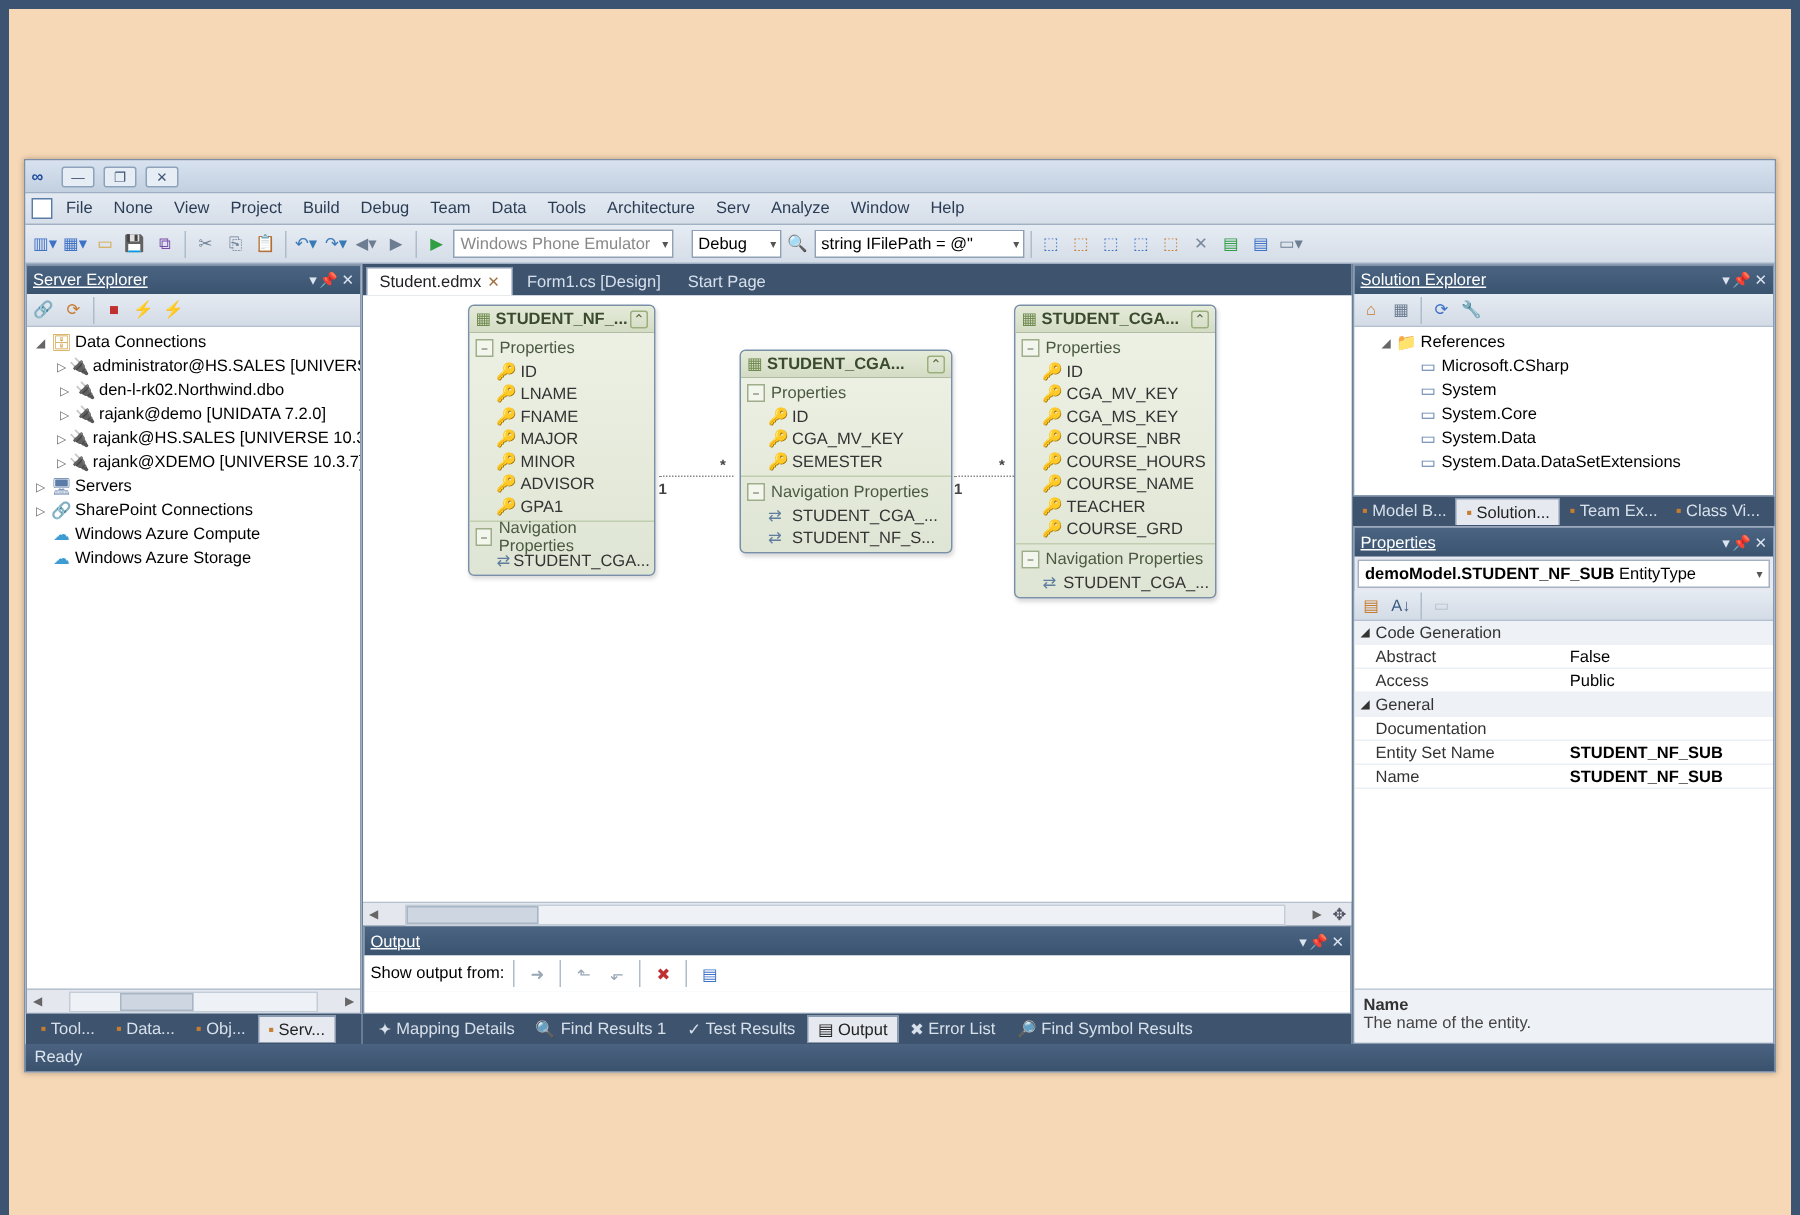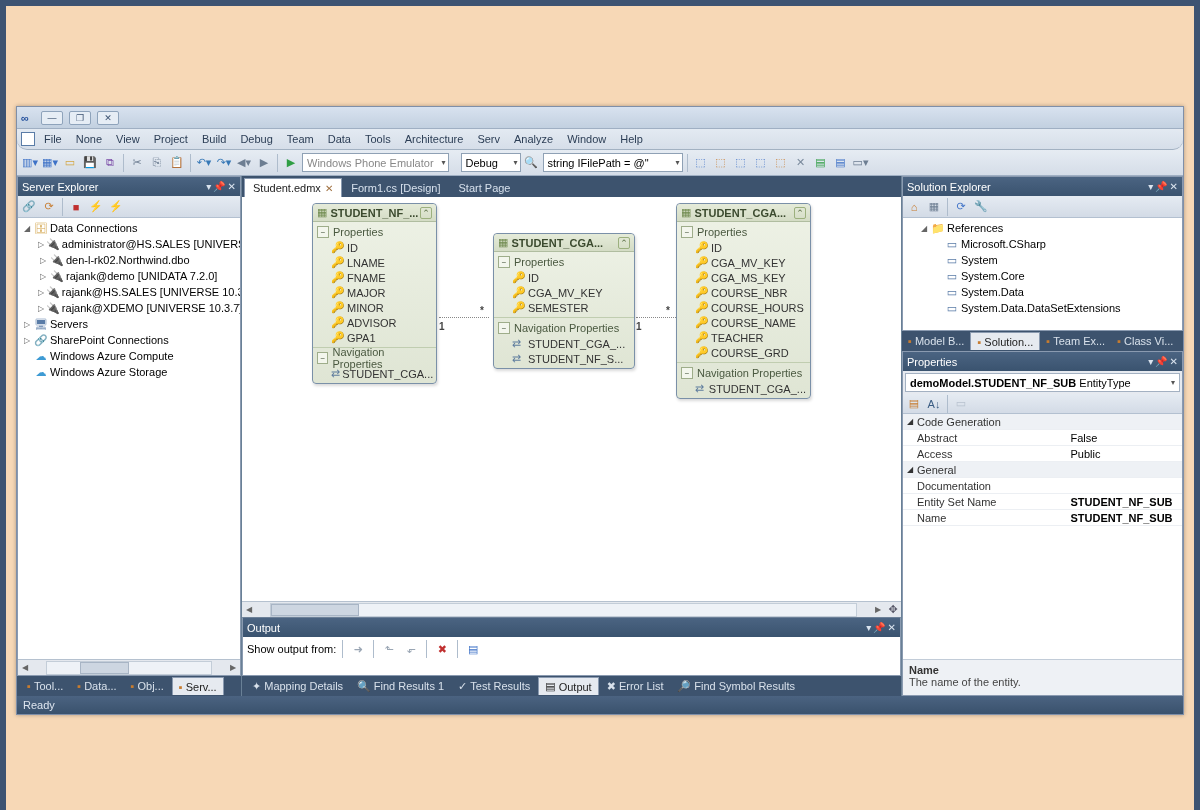--- a/index.html
+++ b/index.html
@@ -4,32 +4,32 @@
 <style>
 * { box-sizing: border-box; margin: 0; padding: 0; font-family: "Segoe UI", Tahoma, sans-serif; font-size: 11px; }
 body { background: #f7d8b6; padding: 0; }
 .outer-frame { border: 6px solid #3d5372; margin: 0; min-height: 810px; display: flex; align-items: center; justify-content: center; }
 .app-window { width: 1168px; background: #e4e9f0; border: 1px solid #7f8fa8; margin: 100px 0; box-shadow: 0 0 4px rgba(0,0,0,0.3); }
 .title-bar { background: linear-gradient(#d8e2ef,#c2d0e0); height: 22px; display: flex; align-items: center; padding: 0 4px; border-bottom: 1px solid #9fafc3; }
 .title-bar .vs-icon { width: 16px; height: 12px; margin-right: 4px; color: #1e4c9b; font-weight: bold; }
 .title-bar .title-text { flex: 1; color: #30445f; font-size: 11px; }
 .title-bar .win-controls { display: flex; gap: 6px; }
 .win-btn { width: 22px; height: 14px; border: 1px solid #8ea3bb; border-radius: 2px; background: #e6edf5; display: flex; align-items: center; justify-content: center; font-size: 9px; color: #3d5372; cursor: pointer; }
-.menu-bar { background: linear-gradient(#e3eaf2,#d6dee9); height: 21px; display: flex; align-items: center; padding: 0 4px; border-bottom: 1px solid #a2b1c2; border-radius: 10px; }
+.menu-bar { background: linear-gradient(#e3eaf2,#d6dee9); height: 21px; display: flex; align-items: center; padding: 0 4px; border-bottom: 1px solid #a2b1c2; }
 .menu-item { padding: 2px 7px; color: #2b3d55; cursor: pointer; }
 .file-icon-small { width: 14px; height: 14px; margin-right: 2px; display: inline-block; background: #fff; border: 1px solid #5a7ca7; position: relative; }
 .toolbar { background: linear-gradient(#e6ecf3,#d5dde8); height: 26px; display: flex; align-items: center; padding: 0 4px; border-bottom: 1px solid #9fafc3; gap: 2px; overflow: hidden; }
 .tb-btn { width: 18px; height: 18px; display: flex; align-items: center; justify-content: center; border: 1px solid transparent; cursor: pointer; }
 .tb-sep { width: 1px; height: 18px; background: #aebccc; margin: 0 2px; }
 .tb-combo { height: 19px; border: 1px solid #8fa1b5; background: #fff; padding: 0 14px 0 4px; font-size: 11px; min-width: 60px; display: inline-flex; align-items: center; position: relative; }
 .tb-combo::after { content: "▾"; position: absolute; right: 2px; font-size: 8px; color: #555; }
 .main-content { display: flex; height: 520px; background: #bcc7d8; }
 .panel { background: #e6eaf0; border: 1px solid #8a9ab0; display: flex; flex-direction: column; }
 .panel-header { background: linear-gradient(#4b6482,#3a536f); color: #fff; height: 19px; display: flex; align-items: center; padding: 0 4px; font-size: 11px; }
-.panel-header .hdr-text { flex: 1; }
+.panel-header .hdr-text { flex: 1; text-decoration: underline; }
 .panel-header .hdr-controls { display: flex; gap: 2px; }
 .hdr-icon { font-size: 10px; cursor: pointer; color: #dbe4ef; }
 .panel-toolbar { height: 22px; background: linear-gradient(#e5ebf2,#d3dbe6); border-bottom: 1px solid #b3c0d0; display: flex; align-items: center; padding: 0 2px; gap: 2px; }
 .tree { background: #fff; flex: 1; overflow: auto; padding: 2px 0; }
 .tree-node { display: flex; align-items: center; height: 16px; padding-left: 4px; cursor: pointer; white-space: nowrap; }
 .expander { width: 10px; font-size: 8px; color: #666; text-align: center; }
 .node-icon { width: 14px; height: 12px; margin: 0 2px; display: inline-flex; align-items: center; justify-content: center; }
 .folder-y { color: #d1a043; }
 .left-col { width: 225px; display: flex; flex-direction: column; border-right: 1px solid #698096; }
 .center-col { flex: 1; display: flex; flex-direction: column; background: #fff; }
@@ -56,21 +56,21 @@
 .hscroll .track { flex: 1; height: 14px; background: #eef2f7; border: 1px solid #c3cdd8; margin: 0 14px; position: relative; }
 .output-panel { border-top: 1px solid #6c8098; }
 .output-body { background: #fff; height: 24px; display: flex; align-items: center; padding: 0 4px; gap: 4px; }
 .bottom-tabs { background: #3d536e; height: 20px; display: flex; align-items: center; padding: 0 4px; gap: 2px; }
 .btab { color: #d8e1eb; padding: 0 6px; display: flex; align-items: center; height: 18px; gap: 3px; cursor: pointer; font-size: 11px; }
 .btab.active { background: #e6eaf0; color: #222; border: 1px solid #8a9ab0; border-bottom: none; }
 .soln-tabs { background: #3d536e; height: 20px; display: flex; align-items: center; }
 .props-grid { background: #fff; flex: 1; overflow: auto; font-size: 11px; }
 .props-row { display: flex; height: 16px; border-bottom: 1px solid #eceff3; }
 .props-row .pname { width: 50%; padding-left: 14px; color: #333; display: flex; align-items: center; }
-.props-row .pval { flex: 1; padding-left: 4px; display: flex; align-items: center; margin-left: 24px; }
+.props-row .pval { flex: 1; padding-left: 4px; display: flex; align-items: center; }
 .props-cat { background: #eef1f5; color: #6a7a8c; }
 .props-cat .pname { padding-left: 4px; }
 .props-desc { background: #eef1f5; border-top: 1px solid #c2ccd8; padding: 4px 6px; height: 36px; }
 .props-desc .d-title { font-weight: bold; color: #333; }
 .props-desc .d-text { color: #444; }
 .status-bar { background: linear-gradient(#4b6381,#3a526d); color: #dde5ef; height: 18px; display: flex; align-items: center; padding: 0 6px; font-size: 11px; }
 .combo-header { background: #fff; border: 1px solid #a3b1c2; height: 19px; margin: 2px; display: flex; align-items: center; padding: 0 4px; font-size: 11px; position: relative; }
 .combo-header::after { content: "▾"; position: absolute; right: 4px; font-size: 8px; color: #555; }
 </style>
 </head>

